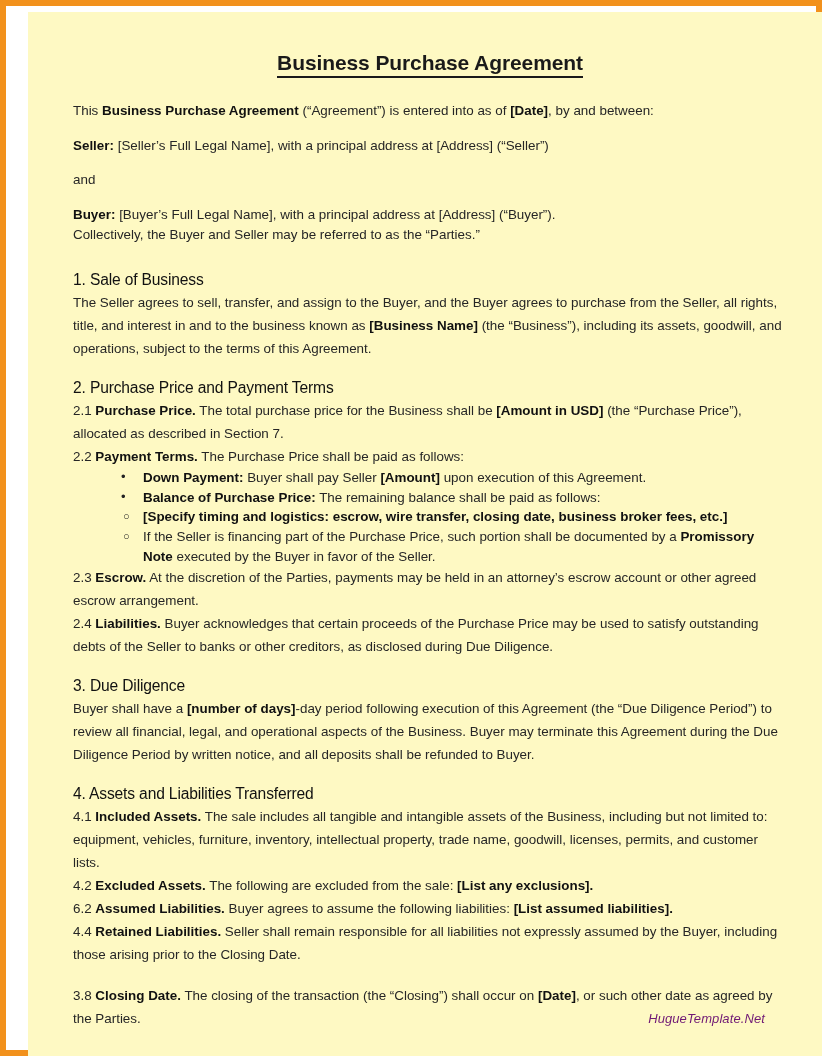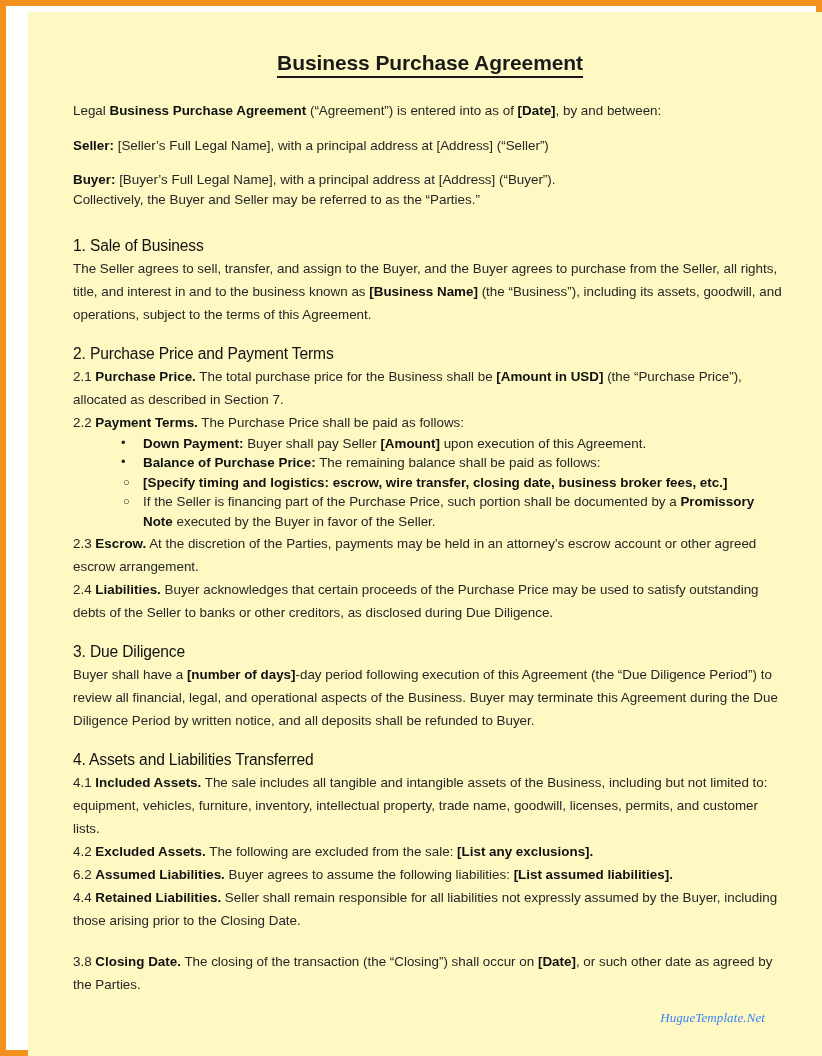--- a/index.html
+++ b/index.html
@@ -129,39 +129,40 @@
     color: #222222;
     line-height: 19.6px;
   }
 
   .footer-mark {
     position: absolute;
     right: 51px;
     bottom: 24px;
     font-size: 13px;
     font-style: italic;
-    color: #3b82f6;
-    font-family: Liberation Serif, serif;
+    color: #701a75;
+    font-family: Liberation Sans, sans-serif;
     letter-spacing: 0.1px;
   }
 </style>
 </head>
 <body>
 
 <div class="page">
   <div class="sheet">
 
     <h1 class="doc-title"><span class="t">Business Purchase Agreement</span></h1>
 
     <div style="height:26px"></div>
 
-    <p class="body-text para"><span>Legal </span><b>Business Purchase Agreement</b><span> (“Agreement”) is entered into as of </span><b>[Date]</b><span>, by and between:</span></p>
+    <p class="body-text para"><span>This </span><b>Business Purchase Agreement</b><span> (“Agreement”) is entered into as of </span><b>[Date]</b><span>, by and between:</span></p>
 
     <p class="body-text para"><b>Seller:</b><span> [Seller’s Full Legal Name], with a principal address at [Address] (“Seller”)</span></p>
 
+    <p class="body-text para">and</p>
 
     <p class="body-text para"><b>Buyer:</b><span> [Buyer’s Full Legal Name], with a principal address at [Address] (“Buyer”).</span><br><span>Collectively, the Buyer and Seller may be referred to as the “Parties.”</span></p>
 
     <div style="height:11px"></div>
 
     <div class="sec-block">
       <div class="sec-head">1. Sale of Business</div>
       <p class="clause"><span>The Seller agrees to sell, transfer, and assign to the Buyer, and the Buyer agrees to purchase from the Seller, all rights, title, and interest in and to the business known as </span><b>[Business Name]</b><span> (the “Business”), including its assets, goodwill, and operations, subject to the terms of this Agreement.</span></p>
     </div>
 

